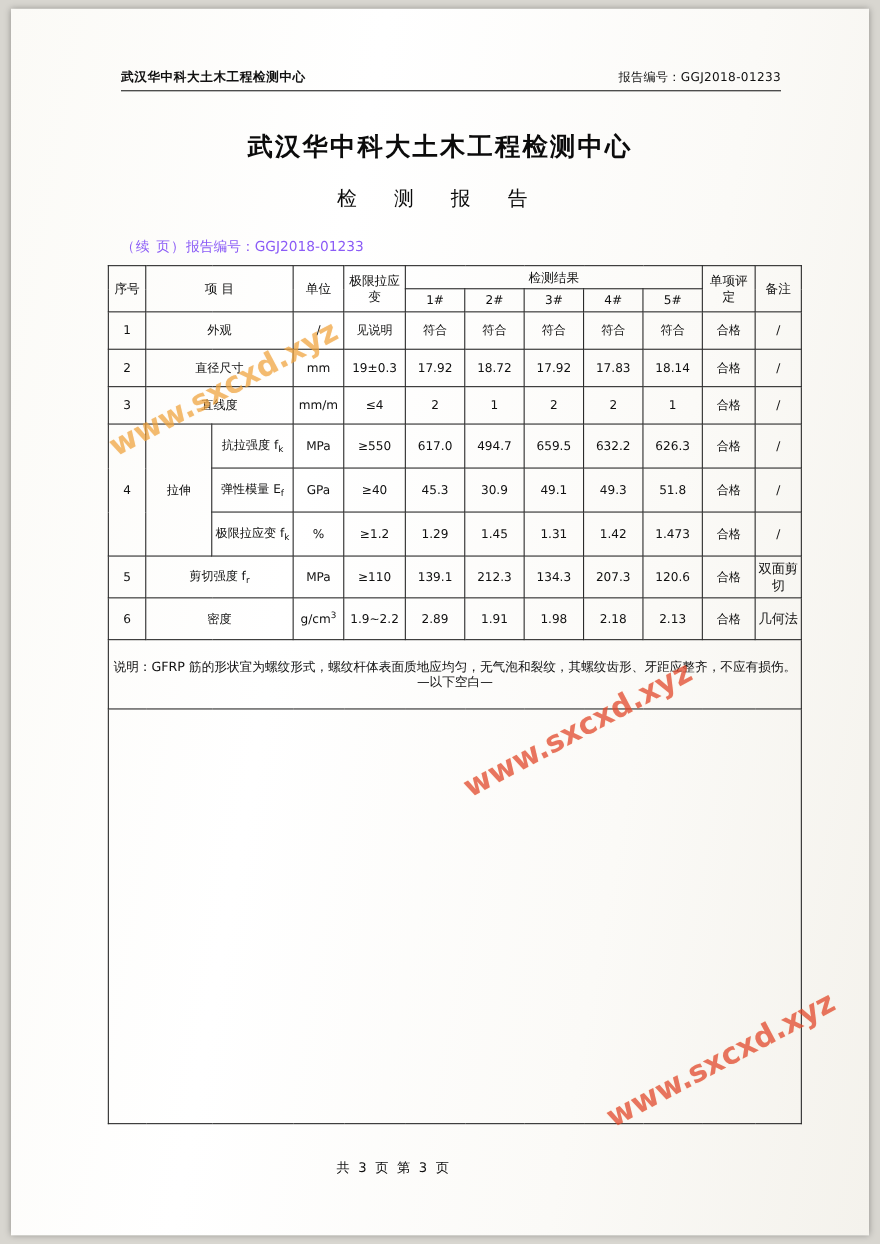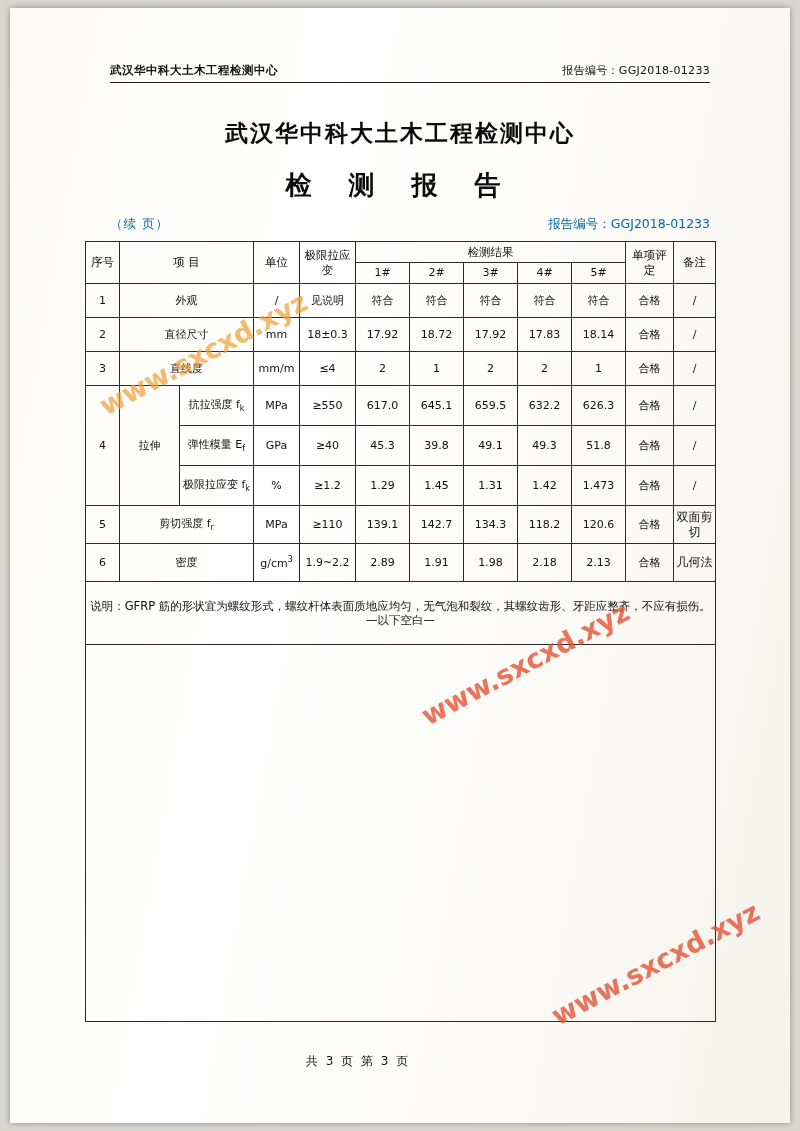--- a/index.html
+++ b/index.html
@@ -38,31 +38,31 @@
   }
 
   .org{
     position:absolute;left:0;top:110px;width:780px;text-align:center;
     font-family:"DejaVu Serif","Liberation Serif",serif;
     font-size:23px;font-weight:bold;letter-spacing:2px;color:#0b0b0b;
   }
   .title{
     position:absolute;left:0;top:160px;width:780px;text-align:center;
     font-family:"DejaVu Serif","Liberation Serif",serif;
-    font-size:26px;font-weight:bold;letter-spacing:14px;color:#0b0b0b;
+    font-size:18px;font-weight:normal;letter-spacing:14px;color:#0b0b0b;
   }
   .subline{
     position:absolute;left:100px;top:208px;width:600px;
-    display:flex;justify-content:space-between;align-items:center;
-    font-size:12.5px;color:#0369a1;
+    display:flex;align-items:center;
+    font-size:12.5px;color:#8b5cf6;
   }
   .subline .cont{letter-spacing:1px;}
 
   table.main{
-    position:absolute;left:75px;top:233px;
+    position:absolute;left:88px;top:233px;
     width:630px;
     border-collapse:collapse;
     font-size:11px;color:#101010;
     table-layout:fixed;
     padding-left:36px;
   }
   table.main td,table.main th{
     border:1px solid #2b2b2b;
     text-align:center;
     vertical-align:middle;
@@ -186,21 +186,21 @@
           <td>符合</td>
           <td>符合</td>
           <td>合格</td>
           <td>/</td>
         </tr>
 
         <tr style="height:34px">
           <td>2</td>
           <td colspan="2">直径尺寸</td>
           <td>mm</td>
-          <td>18±0.3</td>
+          <td>19±0.3</td>
           <td>17.92</td>
           <td>18.72</td>
           <td>17.92</td>
           <td>17.83</td>
           <td>18.14</td>
           <td>合格</td>
           <td>/</td>
         </tr>
 
         <tr style="height:34px">
@@ -219,35 +219,35 @@
 
         <tr style="height:40px">
           <td rowspan="3">4</td>
           <td rowspan="3">拉伸</td>
           <td>
             <span>抗拉强度 f</span><span class="sub">k</span>
           </td>
           <td>MPa</td>
           <td>≥550</td>
           <td>617.0</td>
-          <td>645.1</td>
+          <td>494.7</td>
           <td>659.5</td>
           <td>632.2</td>
           <td>626.3</td>
           <td>合格</td>
           <td>/</td>
         </tr>
         <tr style="height:40px">
           <td>
             <span>弹性模量 E</span><span class="sub">f</span>
           </td>
           <td>GPa</td>
           <td>≥40</td>
           <td>45.3</td>
-          <td>39.8</td>
+          <td>30.9</td>
           <td>49.1</td>
           <td>49.3</td>
           <td>51.8</td>
           <td>合格</td>
           <td>/</td>
         </tr>
         <tr style="height:40px">
           <td>
             <span>极限拉应变 f</span><span class="sub">k</span>
           </td>
@@ -263,23 +263,23 @@
         </tr>
 
         <tr style="height:38px">
           <td>5</td>
           <td colspan="2">
             <span>剪切强度 f</span><span class="sub">r</span>
           </td>
           <td>MPa</td>
           <td>≥110</td>
           <td>139.1</td>
-          <td>142.7</td>
+          <td>212.3</td>
           <td>134.3</td>
-          <td>118.2</td>
+          <td>207.3</td>
           <td>120.6</td>
           <td>合格</td>
           <td class="vsmall">双面剪切</td>
         </tr>
 
         <tr style="height:38px">
           <td>6</td>
           <td colspan="2">密度</td>
           <td>
             <span>g/cm</span><span class="sup">3</span>

